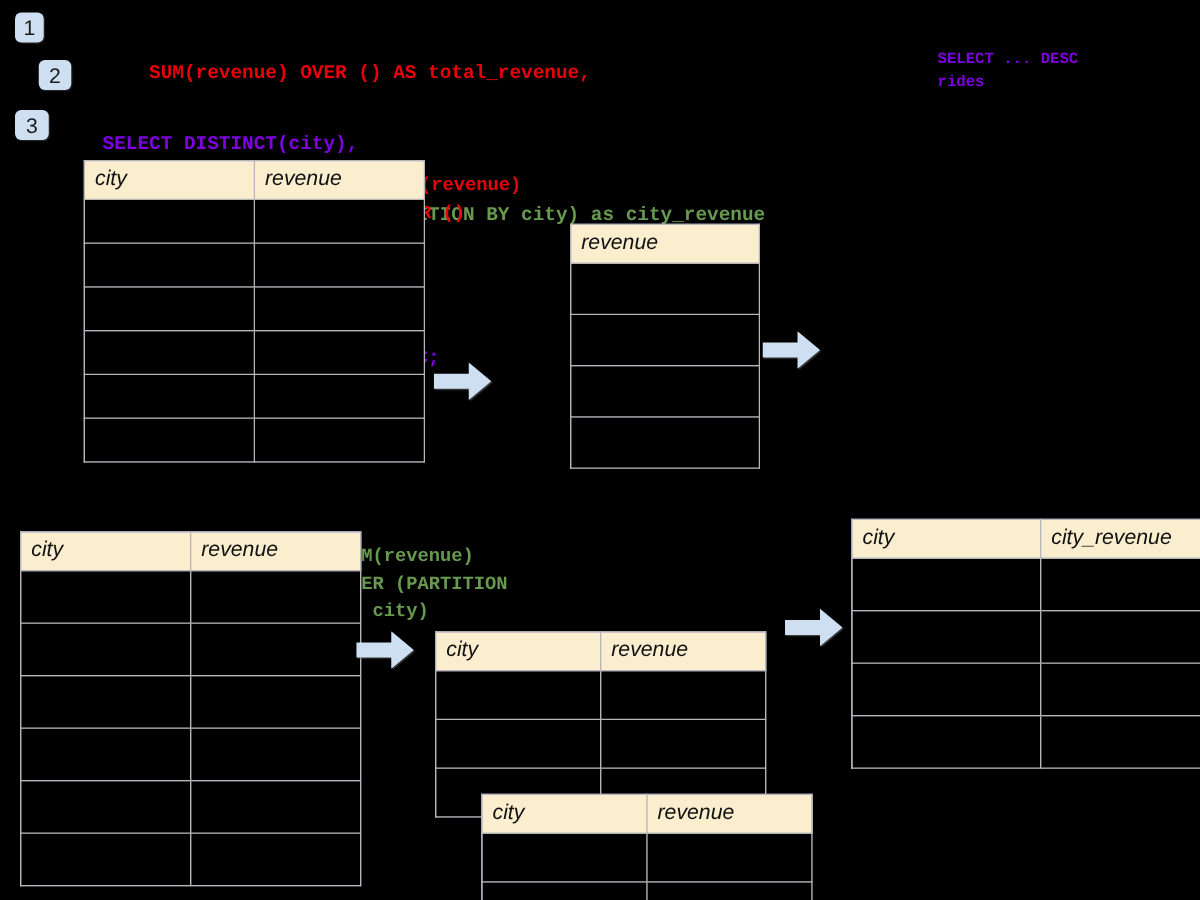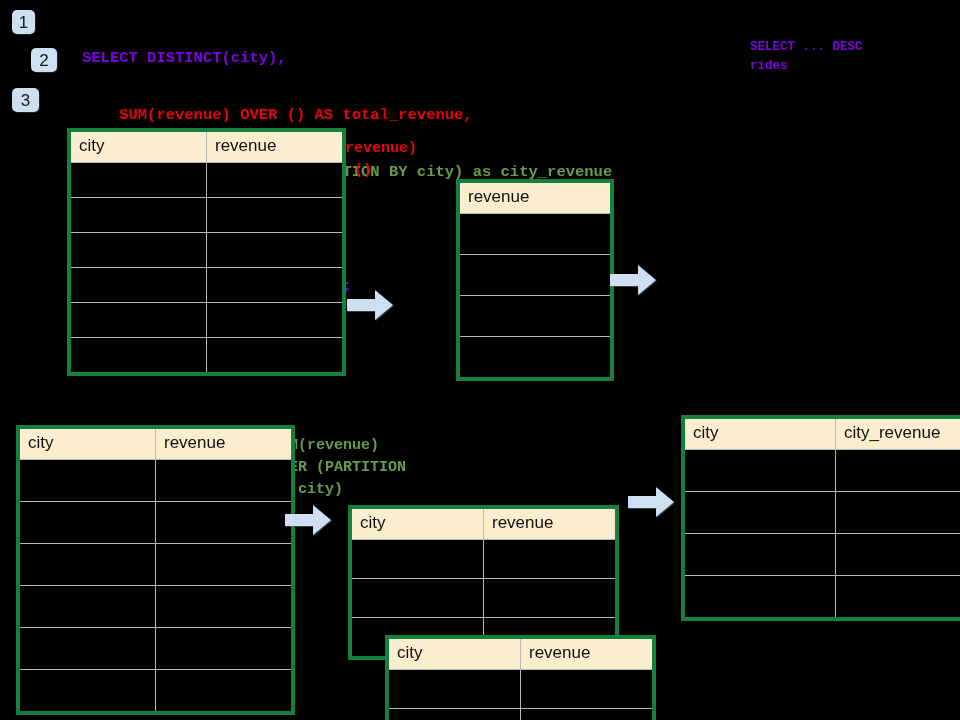--- a/index.html
+++ b/index.html
@@ -69,21 +69,22 @@
     line-height: 19px;
     font-weight: bold;
   }
 
   
   .tbl {
     position: absolute;
     border-collapse: collapse;
     table-layout: fixed;
     background: #c4b5fd;
-    border: 4px solid #15803d;
+    border: 1px solid #15803d;
+    font-style: italic;
   }
   .tbl td, .tbl th {
     border: 1px solid #b7b7b7;
     padding: 0;
     margin: 0;
   }
   .tbl th {
     background: #fbeece;
     color: #111111;
     font-family: "Liberation Sans", sans-serif;
@@ -112,22 +113,22 @@
     <span>1</span>
   </div>
   <div class="badge" style="left:31px; top:48px; width:26px; height:24px;">
     <span>2</span>
   </div>
   <div class="badge" style="left:12px; top:88px; width:27px; height:24px;">
     <span>3</span>
   </div>
 
   <div class="code" style="left:82px; top:12px;">
+    <div class="code-line c-red">    SUM(revenue) OVER () AS total_revenue,</div>
     <div class="code-line c-purple">SELECT DISTINCT(city),</div>
-    <div class="code-line c-red">    SUM(revenue) OVER () AS total_revenue,</div>
     <div class="code-line c-green">    SUM(revenue) OVER (PARTITION BY city) as city_revenue</div>
     <div class="code-line c-purple">  FROM rides</div>
     <div class="code-line c-purple">  ORDER by city_revenue DESC;</div>
   </div>
 
   <div class="annot small c-purple" style="left:750px; top:38px;">SELECT ... DESC
 rides</div>
 
   <div class="annot c-red" style="left:309px; top:138px;">SUM(revenue)
 OVER ()</div>

